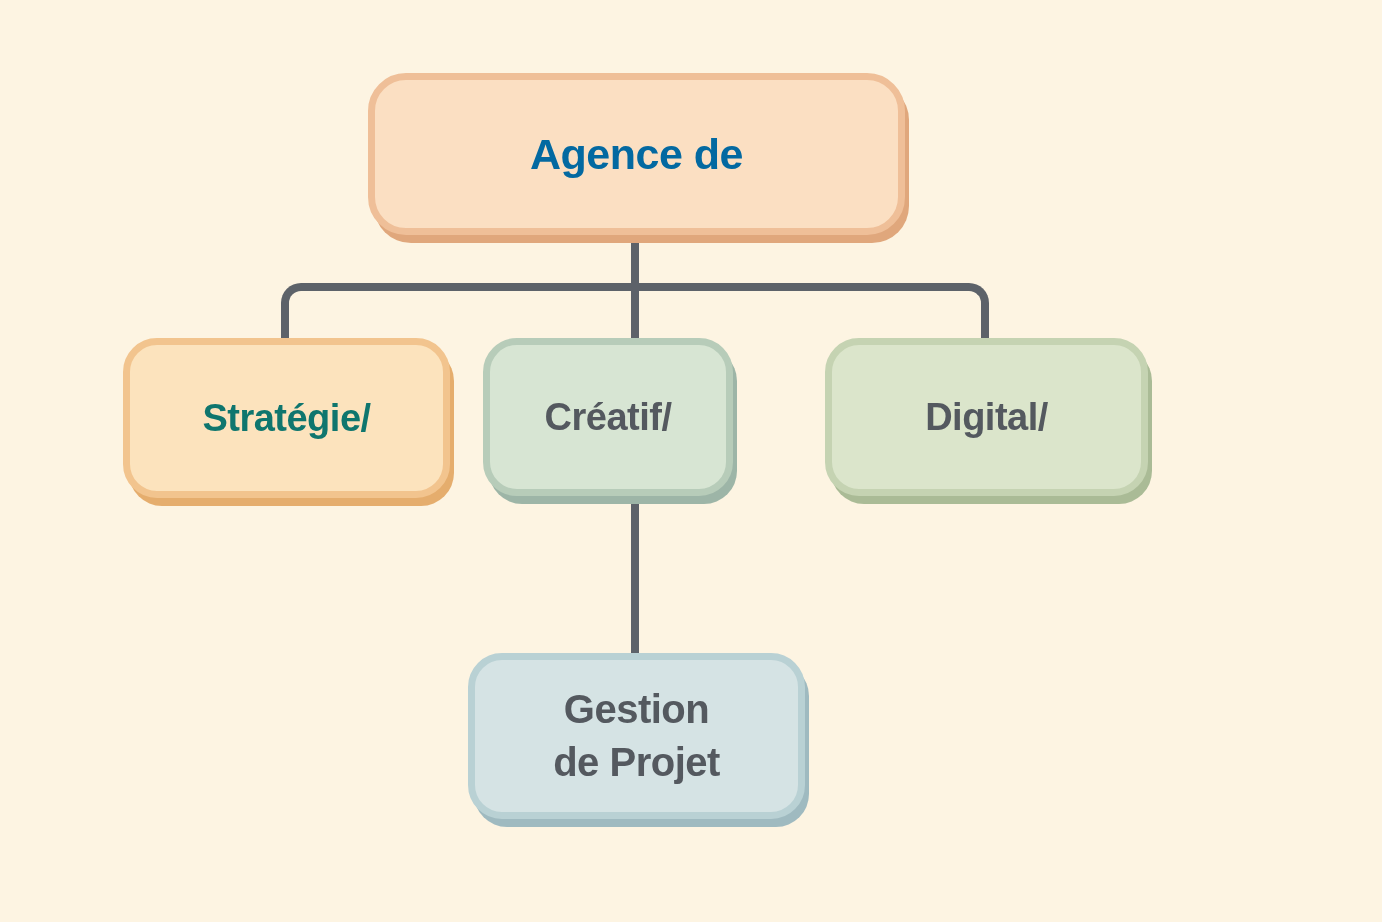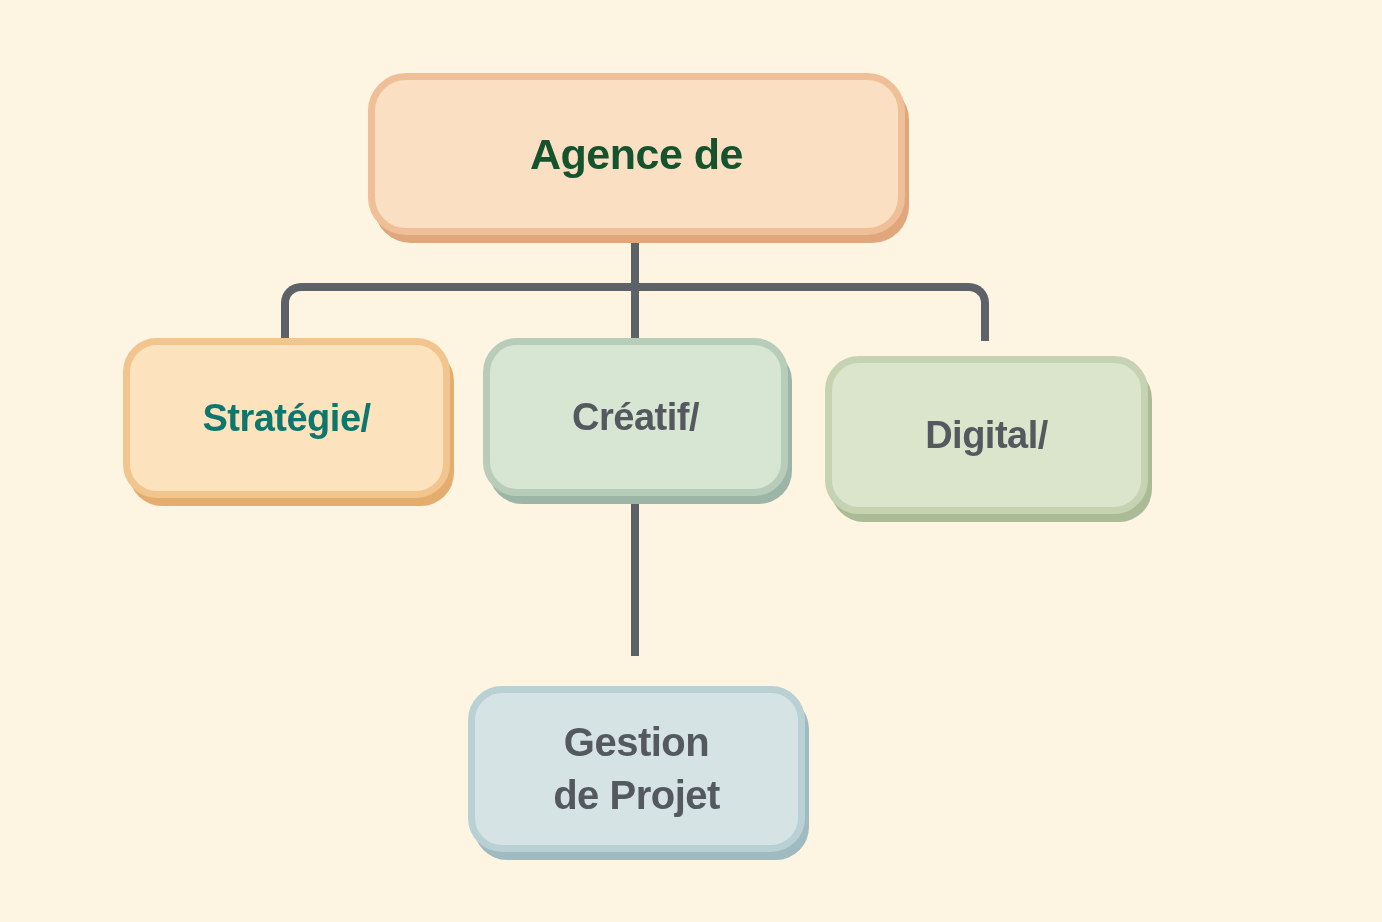--- a/index.html
+++ b/index.html
@@ -44,21 +44,21 @@
     font-size: 43px;
   }
   .node-strategy {
     left: 123px; top: 338px;
     width: 327px; height: 160px;
     font-size: 38px;
     border-radius: 34px;
   }
   .node-creative {
     left: 483px; top: 338px;
-    width: 305px; height: 158px;
+    width: 250px; height: 158px;
     font-size: 38px;
     border-radius: 34px;
   }
   .node-digital {
     left: 825px; top: 338px;
     width: 323px; height: 158px;
     font-size: 38px;
     border-radius: 34px;
   }
   .node-project {
@@ -95,34 +95,34 @@
 </style>
 </head>
 <body style="background: rgb(253, 244, 226);">
 
 <div class="canvas">
 
   <div class="connector conn-vert conn-root-drop" style="--line: #5d6269;"></div>
   <div class="connector conn-rail" style="--line: #5d6269;"></div>
   <div class="connector conn-vert conn-project-drop" style="--line: #5d6269;"></div>
 
-  <div class="node node-root" style="--fill: #fbdfc2; --border: #efbf98; --shadow: #e0a77c; color: #14532d;">
+  <div class="node node-root" style="--fill: #fbdfc2; --border: #efbf98; --shadow: #e0a77c; color: #0369a1;">
     <span class="line">Agence de</span>
   </div>
 
   <div class="node node-strategy" style="--fill: #fce3bd; --border: #f2c48e; --shadow: #e5ad6d; color: #0f766e;">
     <span class="line">Stratégie/</span>
   </div>
 
   <div class="node node-creative" style="--fill: #d7e5d3; --border: #b7ccb9; --shadow: #9db5a7; color: rgb(84, 89, 95);">
     <span class="line">Créatif/</span>
   </div>
 
-  <div class="node node-digital" style="--fill: #dbe5cb; --border: #c5d3b2; --shadow: #aabb96; color: rgb(84, 89, 95); margin-top: 18px;">
+  <div class="node node-digital" style="--fill: #dbe5cb; --border: #c5d3b2; --shadow: #aabb96; color: rgb(84, 89, 95);">
     <span class="line">Digital/</span>
   </div>
 
-  <div class="node node-project" style="--fill: #d5e3e4; --border: #b9d1d4; --shadow: #9fbac0; color: rgb(84, 89, 95); margin-top: 33px;">
+  <div class="node node-project" style="--fill: #d5e3e4; --border: #b9d1d4; --shadow: #9fbac0; color: rgb(84, 89, 95);">
     <span class="line">Gestion</span>
     <span class="line">de Projet</span>
   </div>
 
 </div>
 
 </body></html>

